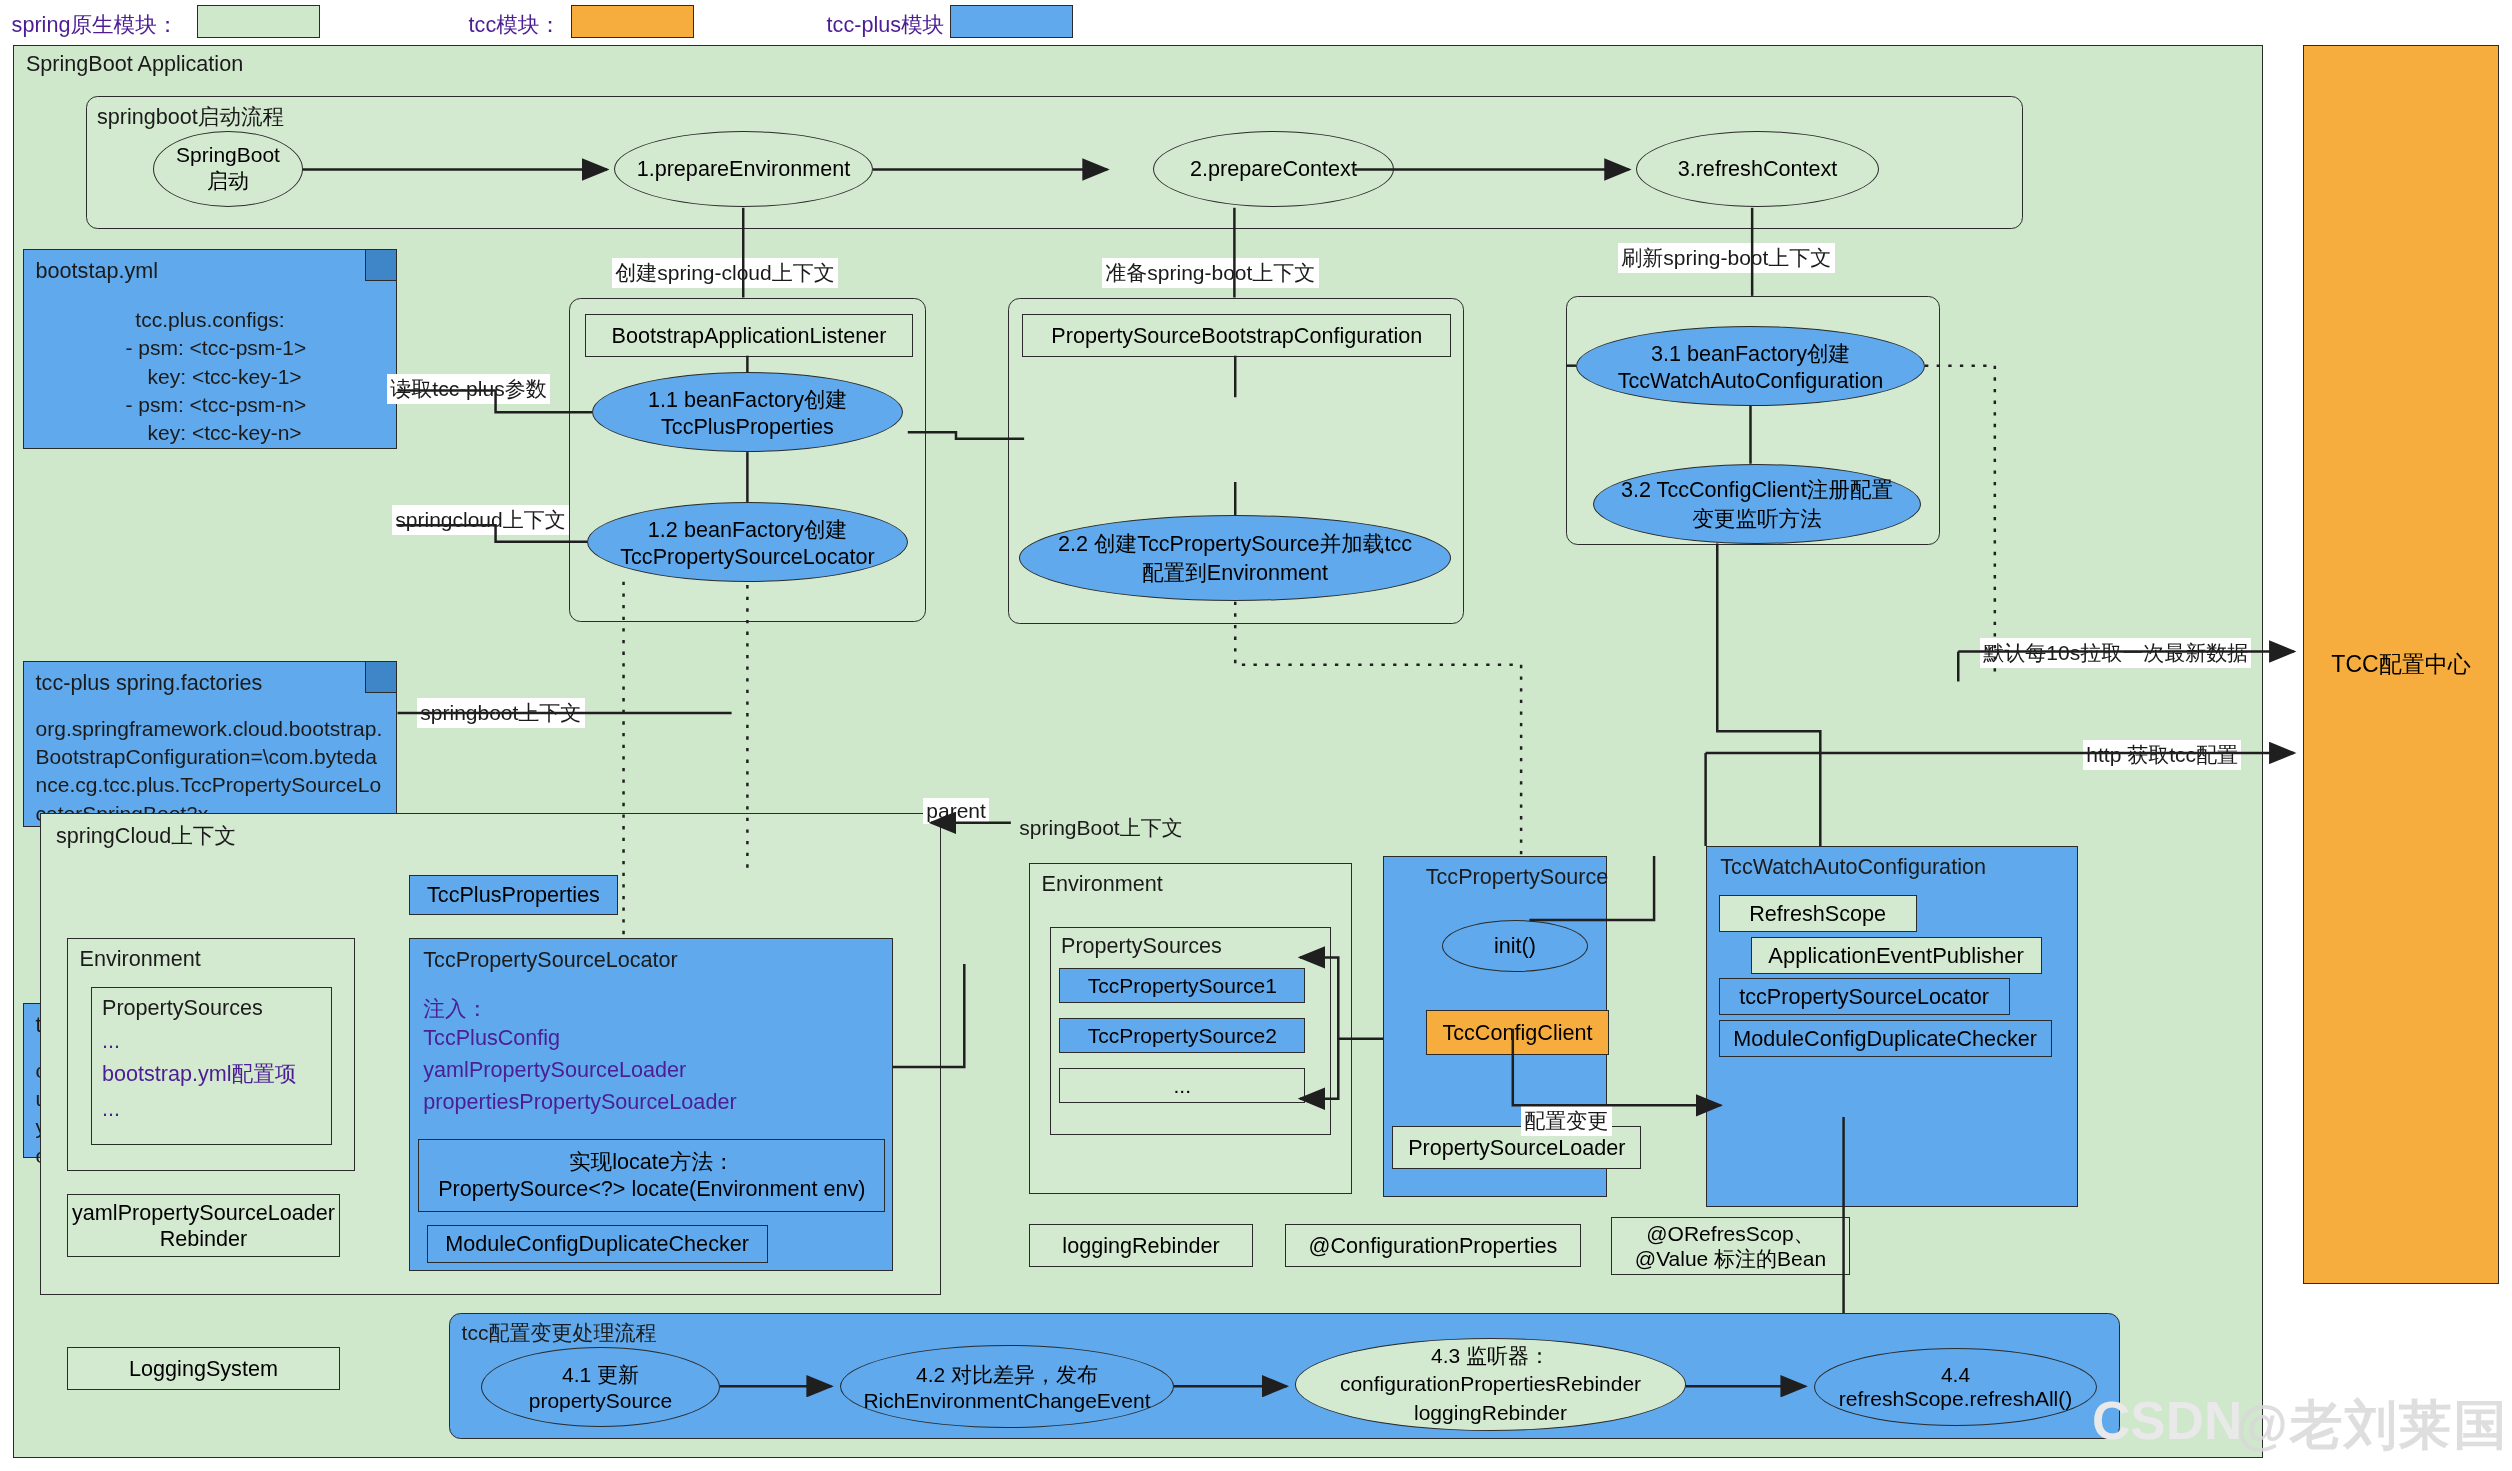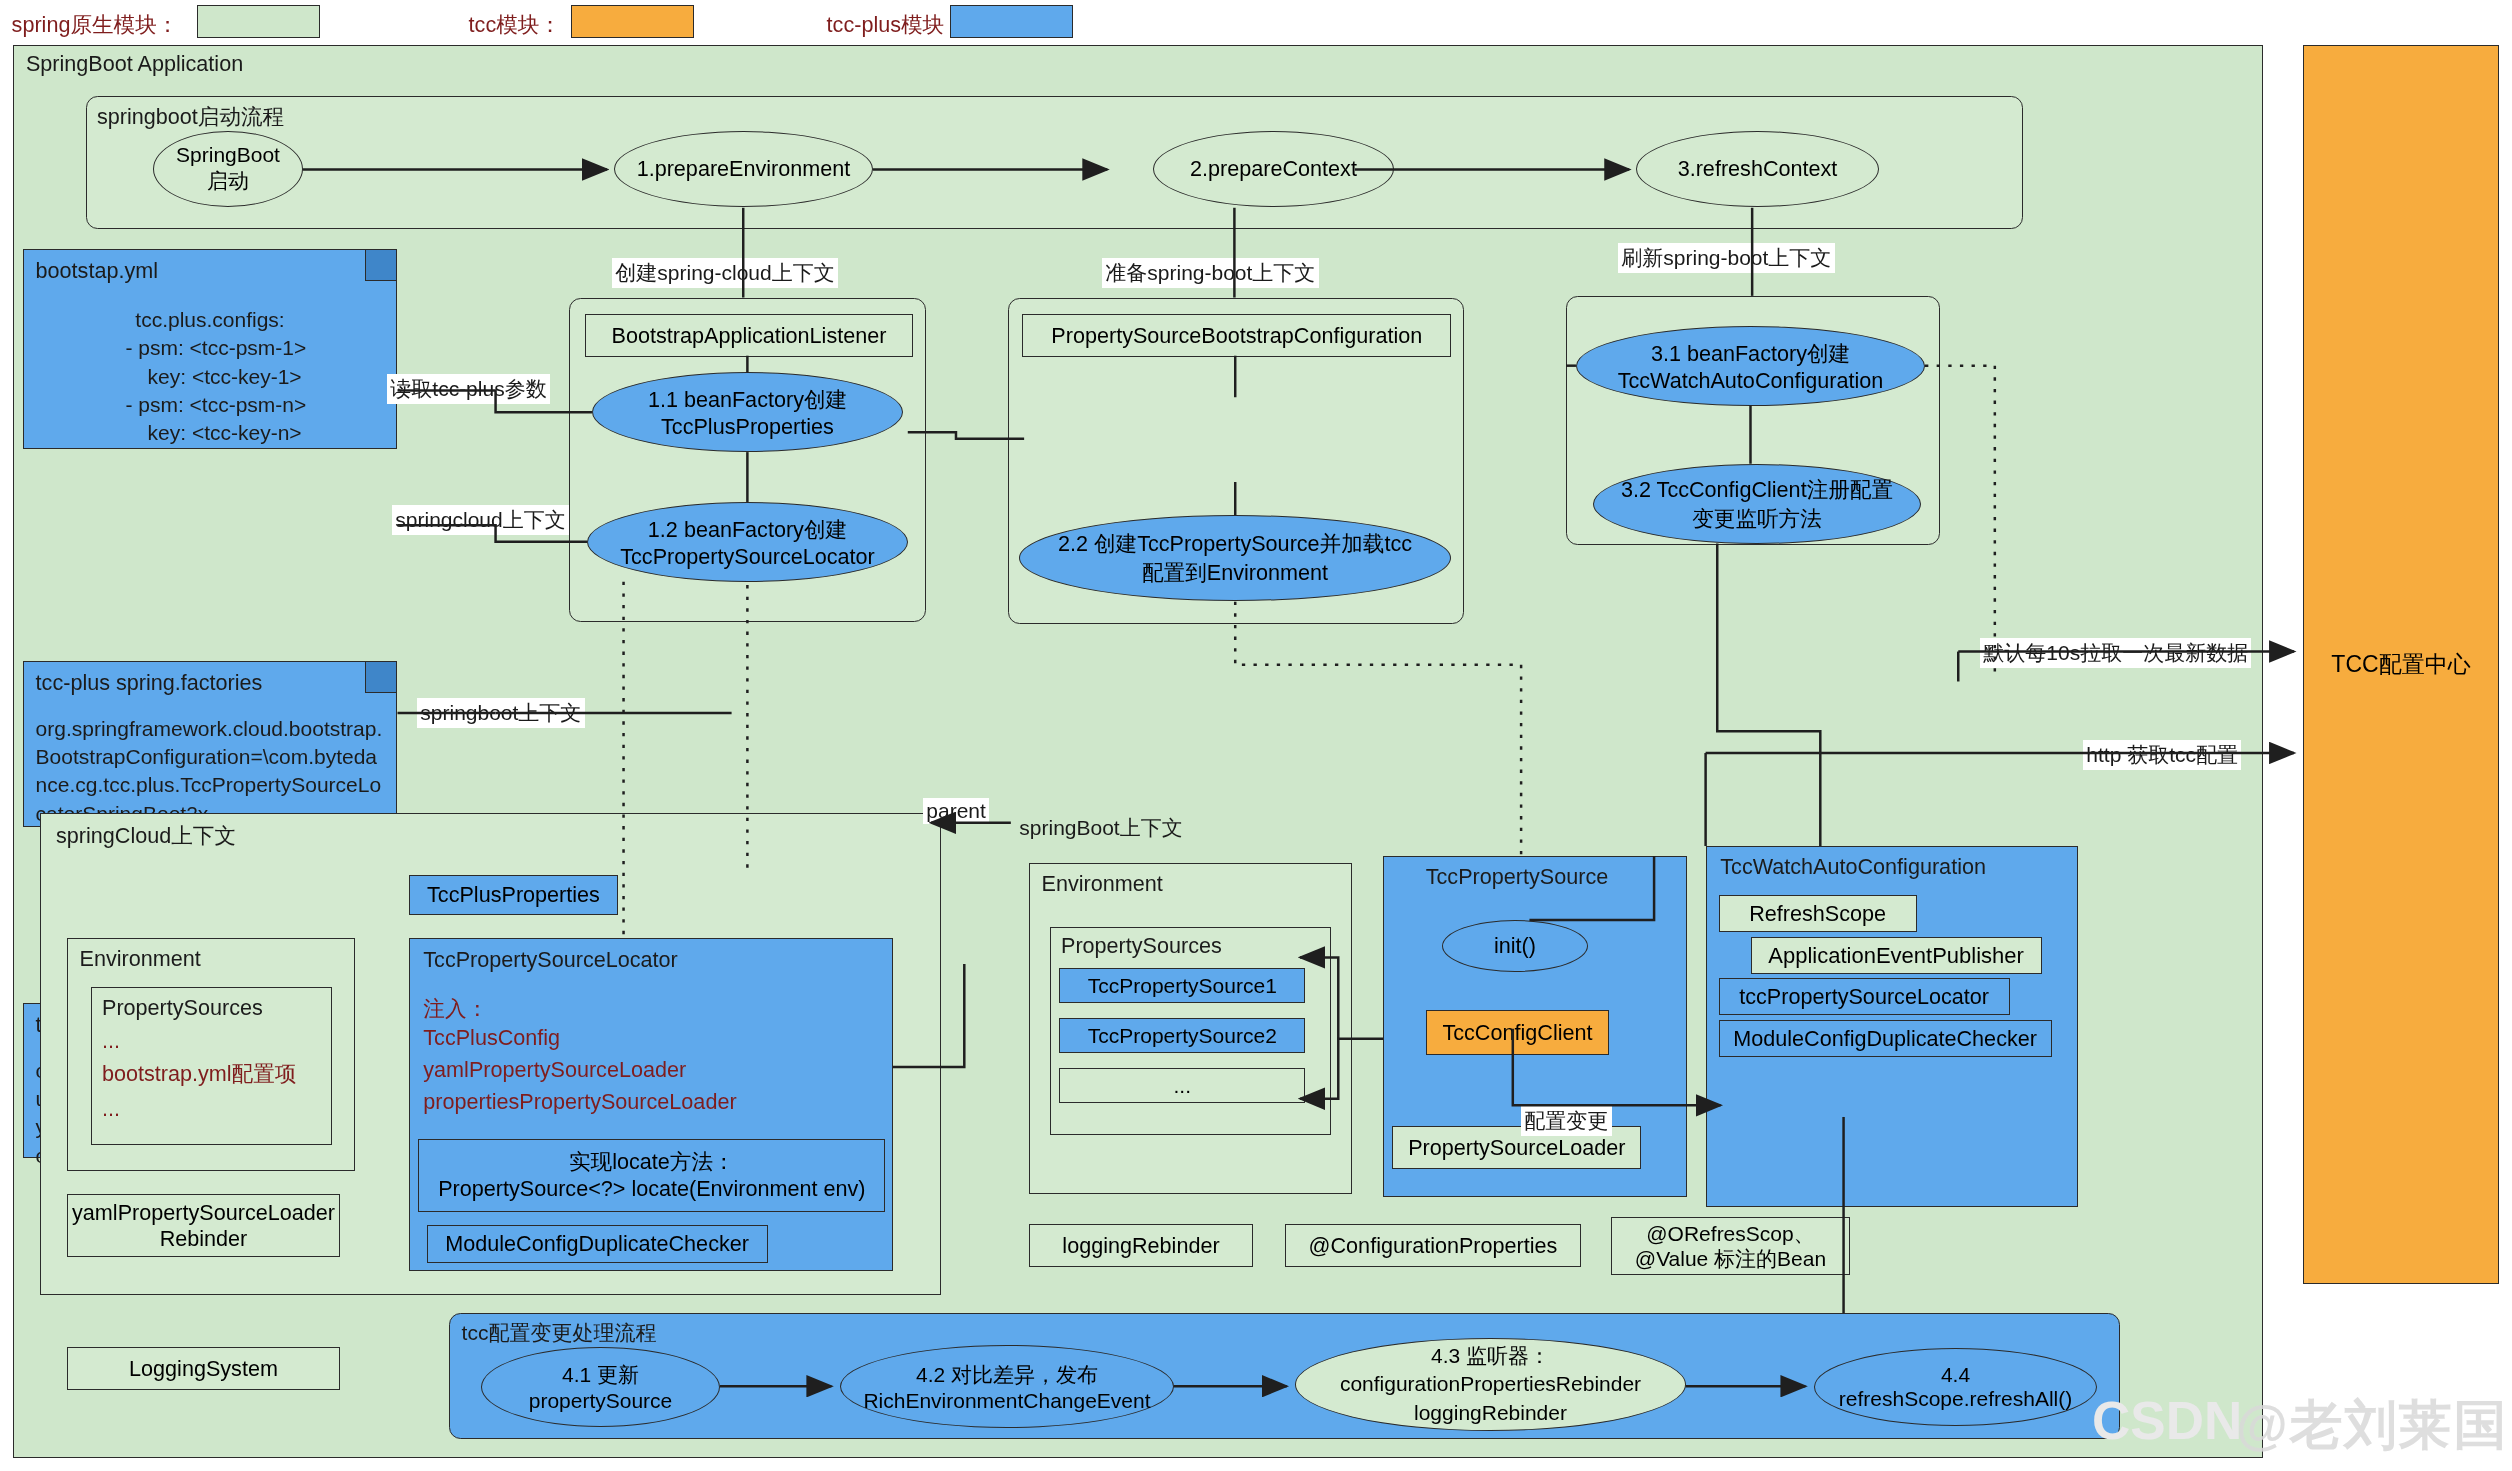--- a/index.html
+++ b/index.html
@@ -4,21 +4,21 @@
 <style>
   html,body{margin:0;padding:0;background:#ffffff;}
   body{font-family:"Liberation Sans","DejaVu Sans",sans-serif;}
   #page{position:relative;width:2512px;height:1471px;overflow:hidden;background:#fff;}
   .abs{position:absolute;box-sizing:border-box;}
   .grn{background:#cfe7cb;border:1.7px solid #2b2b2b;}
   .grn2{background:#d4ead0;border:1.7px solid #2b2b2b;}
   .blu{background:#5fa9ec;border:1.7px solid #2b2b2b;}
   .org{background:#f7ac3e;border:1.7px solid #2b2b2b;}
   .ctr{display:flex;align-items:center;justify-content:center;text-align:center;}
-  .lbl{font-size:21.6px;color:#7f1d1d;}
+  .lbl{font-size:21.6px;color:#4c1d95;}
   .round{border-radius:11.6px;}
   .ellipse{border-radius:50%;}
   svg.ov{position:absolute;left:0;top:0;width:2512px;height:1471px;pointer-events:none;}
   .edgelabel{position:absolute;background:#fff;font-size:21px;color:#1a1a1a;padding:0.8px 3.3px;white-space:nowrap;}
   .note{position:relative;}
   .note .fold{position:absolute;right:0;top:0;width:30px;height:30px;background:#3f86c9;
      border-left:1.7px solid #2b2b2b;border-bottom:1.7px solid #2b2b2b;}
   .mono-wrap{white-space:pre-wrap;word-break:break-all;line-height:1.35;font-size:21px;color:#1b1b1b;}
   .pad{padding:8.3px 11.6px;}
   .hdr{font-size:21.6px;color:#1b1b1b;}
@@ -133,21 +133,21 @@
   <div class="abs grn2" style="left:1029px;top:863px;width:323px;height:331px;">
     <div class="abs hdr" style="left:11.6px;top:6.7px;">Environment</div>
     <div class="abs grn2" style="left:20px;top:63px;width:281px;height:208px;">
       <div class="abs hdr" style="left:10px;top:5px;">PropertySources</div>
       <div class="abs blu ctr" style="left:8.3px;top:40px;width:246px;height:35px;font-size:21px;">TccPropertySource1</div>
       <div class="abs blu ctr" style="left:8.3px;top:90px;width:246px;height:35px;font-size:21px;">TccPropertySource2</div>
       <div class="abs grn2 ctr" style="left:8.3px;top:140px;width:246px;height:35px;font-size:21px;">...</div>
     </div>
   </div>
 
-  <div class="abs blu" style="left:1383px;top:856px;width:304px;height:341px;">
+  <div class="abs blu" style="left:1383px;top:856px;width:224px;height:341px;">
     <div class="abs hdr ctr" style="left:0;top:6.7px;width:266px;">TccPropertySource</div>
     <div class="abs blu ctr ellipse" style="left:58px;top:63px;width:146px;height:52px;font-size:21.6px;">init()</div>
     <div class="abs org ctr" style="left:42px;top:153px;width:183px;height:45px;font-size:21.6px;">TccConfigClient</div>
     <div class="abs grn2 ctr" style="left:8.3px;top:269px;width:249px;height:43px;font-size:21.6px;">PropertySourceLoader</div>
   </div>
 
   <div class="abs blu" style="left:1706px;top:846px;width:372px;height:361px;">
     <div class="abs hdr" style="left:13.3px;top:6.7px;">TccWatchAutoConfiguration</div>
     <div class="abs grn2 ctr" style="left:11.6px;top:48px;width:198px;height:37px;font-size:21.6px;">RefreshScope</div>
     <div class="abs grn2 ctr" style="left:11.6px;top:90px;width:291px;height:37px;font-size:22px;margin-left:32px;">ApplicationEventPublisher</div>

